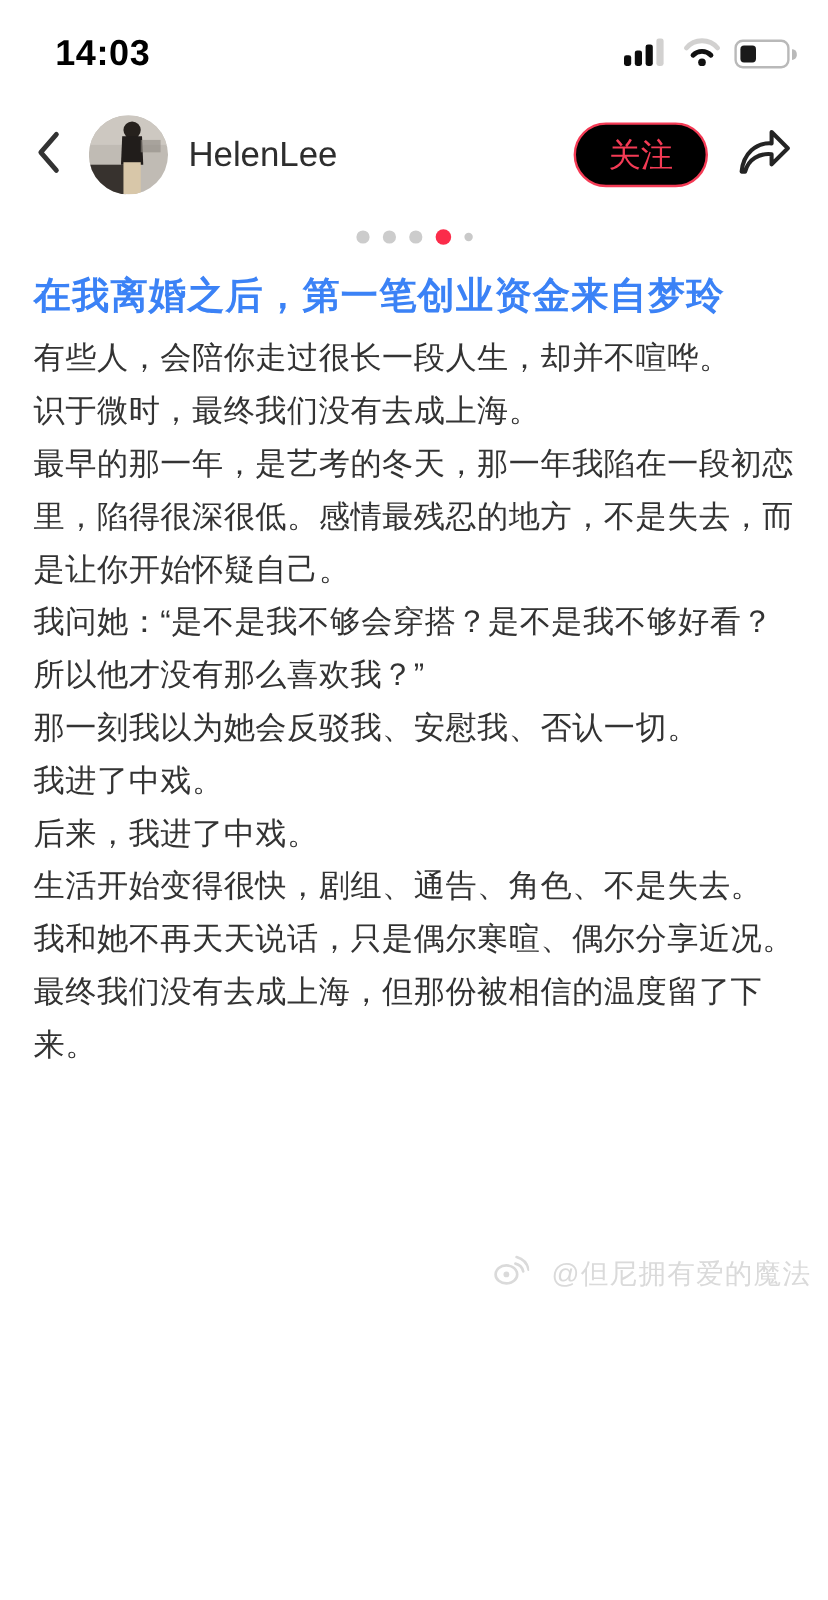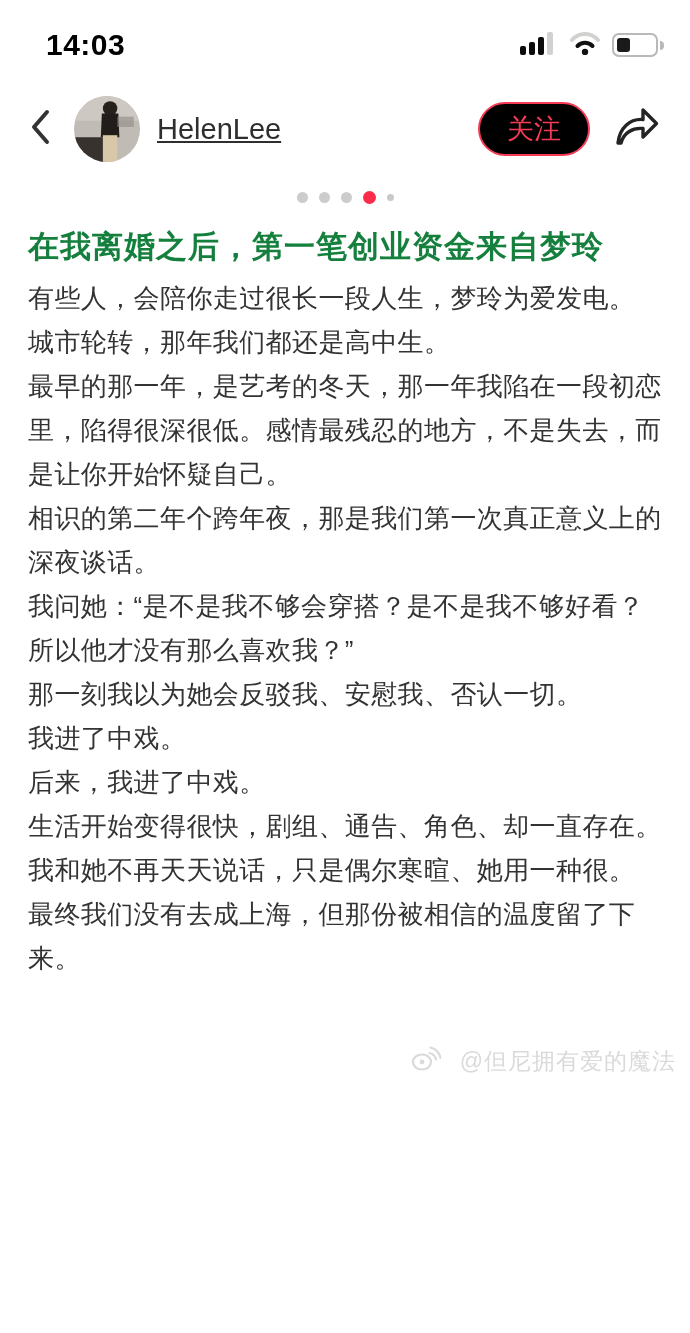--- a/index.html
+++ b/index.html
@@ -60,21 +60,20 @@
     overflow: hidden;
     margin-left: 12px;
     flex: none;
     cursor: pointer;
   }
   .username {
     margin-left: 17px;
     font-size: 29px;
     color: #2e2e2e;
     cursor: pointer;
-    text-decoration: underline;
   }
   .follow-button {
     margin-left: auto;
     width: 112px; height: 54px;
     border: 2.5px solid #f43b55;
     border-radius: 28px;
     background: #000000;
     color: #f43b55;
     font-size: 27px;
     font-family: inherit;
@@ -94,21 +93,21 @@
   }
   .dot { width: 11px; height: 11px; border-radius: 50%; background: #cccccc; }
   .dot.active { width: 13px; height: 13px; background: #fb2c4a; }
   .dot.small { width: 7px; height: 7px; background: #c9c9c9; }
 
   
   .post-content { padding: 20px 28px 0 28px; }
   .post-title {
     font-size: 31px;
     font-weight: 700;
-    color: #15803d;
+    color: #3b82f6;
     line-height: 46px;
     letter-spacing: 1px;
     margin-bottom: 6px;
   }
   .post-paragraph {
     font-size: 26px;
     line-height: 44px;
     color: #333333;
     letter-spacing: 0.4px;
   }
@@ -191,30 +190,29 @@
   <div class="carousel-dots">
     <span class="dot"></span>
     <span class="dot"></span>
     <span class="dot"></span>
     <span class="dot active"></span>
     <span class="dot small"></span>
   </div>
 
   <div class="post-content">
     <div class="post-title">在我离婚之后，第一笔创业资金来自梦玲</div>
-    <p class="post-paragraph">有些人，会陪你走过很长一段人生，梦玲为爱发电。</p>
-    <p class="post-paragraph">城市轮转，那年我们都还是高中生。</p>
+    <p class="post-paragraph">有些人，会陪你走过很长一段人生，却并不喧哗。</p>
+    <p class="post-paragraph">识于微时，最终我们没有去成上海。</p>
     <p class="post-paragraph">最早的那一年，是艺考的冬天，那一年我陷在一段初恋里，陷得很深很低。感情最残忍的地方，不是失去，而是让你开始怀疑自己。</p>
-    <p class="post-paragraph">相识的第二年个跨年夜，那是我们第一次真正意义上的深夜谈话。</p>
     <p class="post-paragraph">我问她：“是不是我不够会穿搭？是不是我不够好看？所以他才没有那么喜欢我？”</p>
     <p class="post-paragraph">那一刻我以为她会反驳我、安慰我、否认一切。</p>
     <p class="post-paragraph">我进了中戏。</p>
     <p class="post-paragraph">后来，我进了中戏。</p>
-    <p class="post-paragraph">生活开始变得很快，剧组、通告、角色、却一直存在。</p>
-    <p class="post-paragraph">我和她不再天天说话，只是偶尔寒暄、她用一种很。</p>
+    <p class="post-paragraph">生活开始变得很快，剧组、通告、角色、不是失去。</p>
+    <p class="post-paragraph">我和她不再天天说话，只是偶尔寒暄、偶尔分享近况。</p>
     <p class="post-paragraph">最终我们没有去成上海，但那份被相信的温度留了下来。</p>
   </div>
 
   <div class="watermark">
     <span>
       <svg width="30" height="26" viewBox="0 0 30 26">
         <ellipse cx="11" cy="17" rx="9" ry="7.5" fill="none" stroke="#dadada" stroke-width="2.2"></ellipse>
         <circle cx="11" cy="17" r="2.4" fill="#dadada"></circle>
         <path d="M18.5 8 A 8.5 8.5 0 0 1 25 14.5" fill="none" stroke="#dadada" stroke-width="2.2" stroke-linecap="round"></path>
         <path d="M19.5 2.5 A 14 14 0 0 1 29.5 13" fill="none" stroke="#dadada" stroke-width="2.2" stroke-linecap="round"></path>

